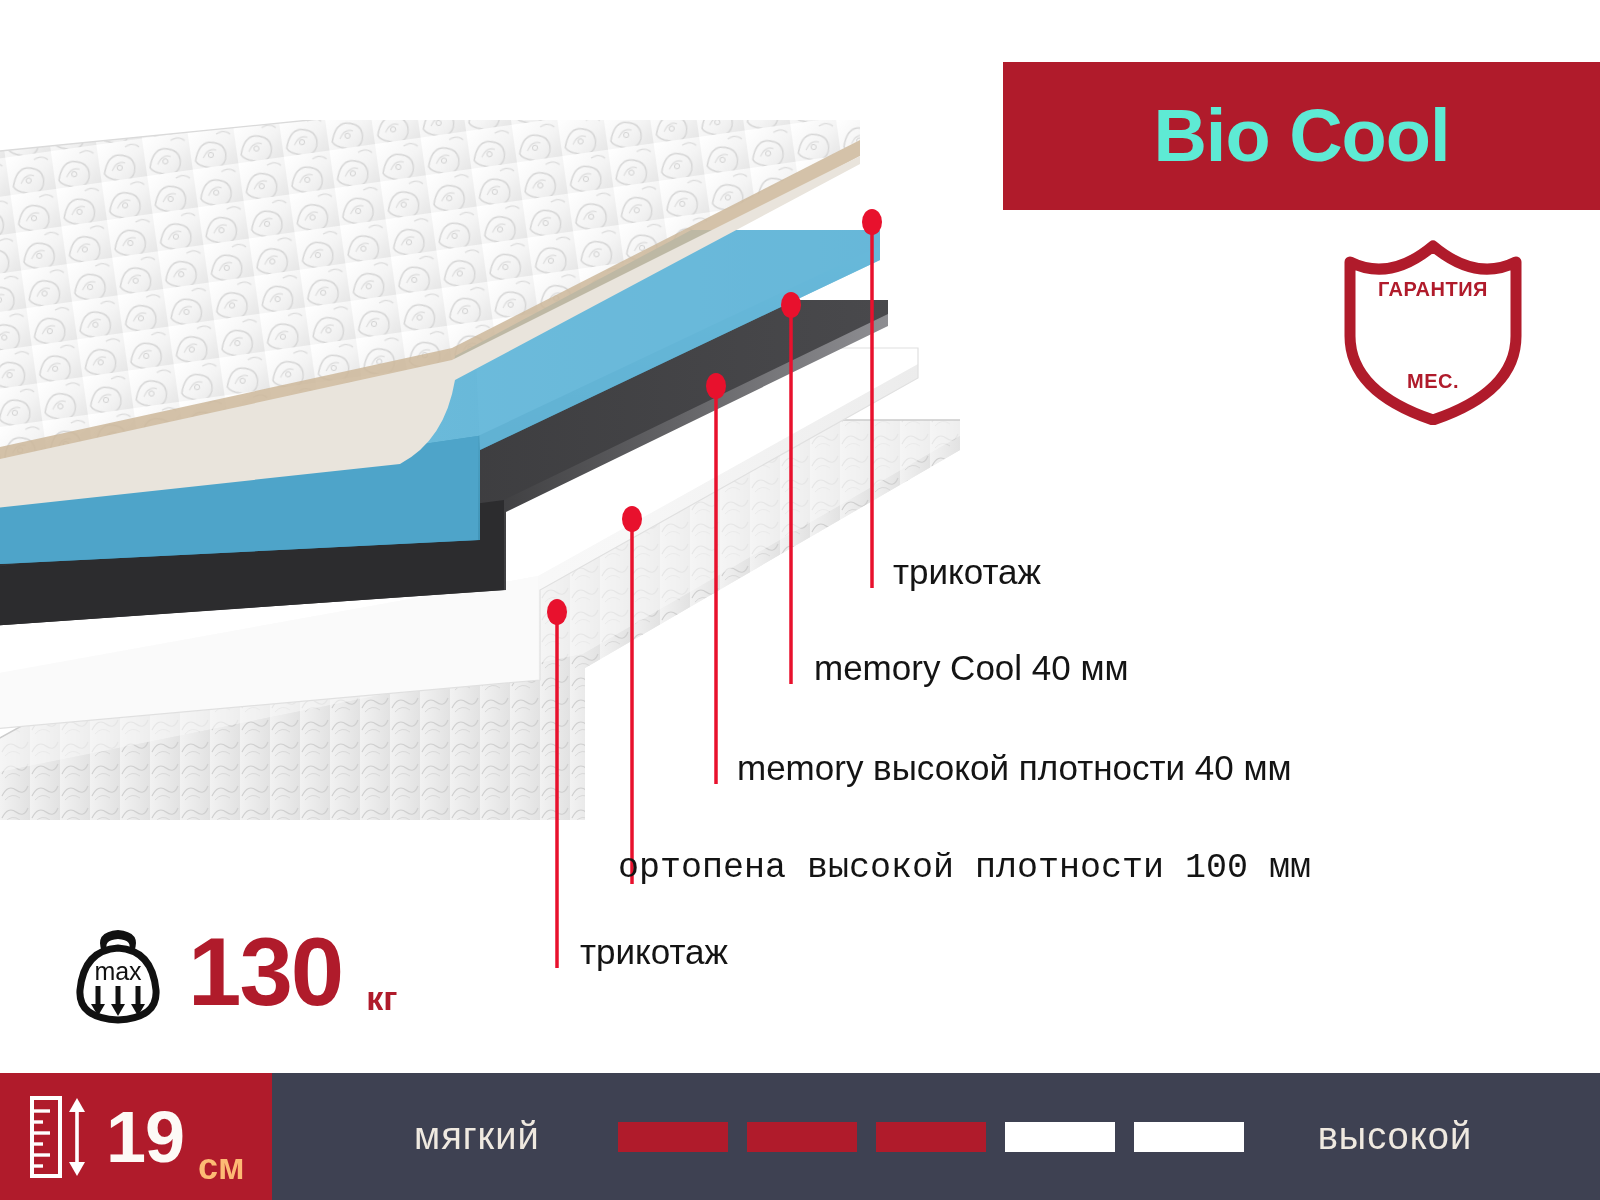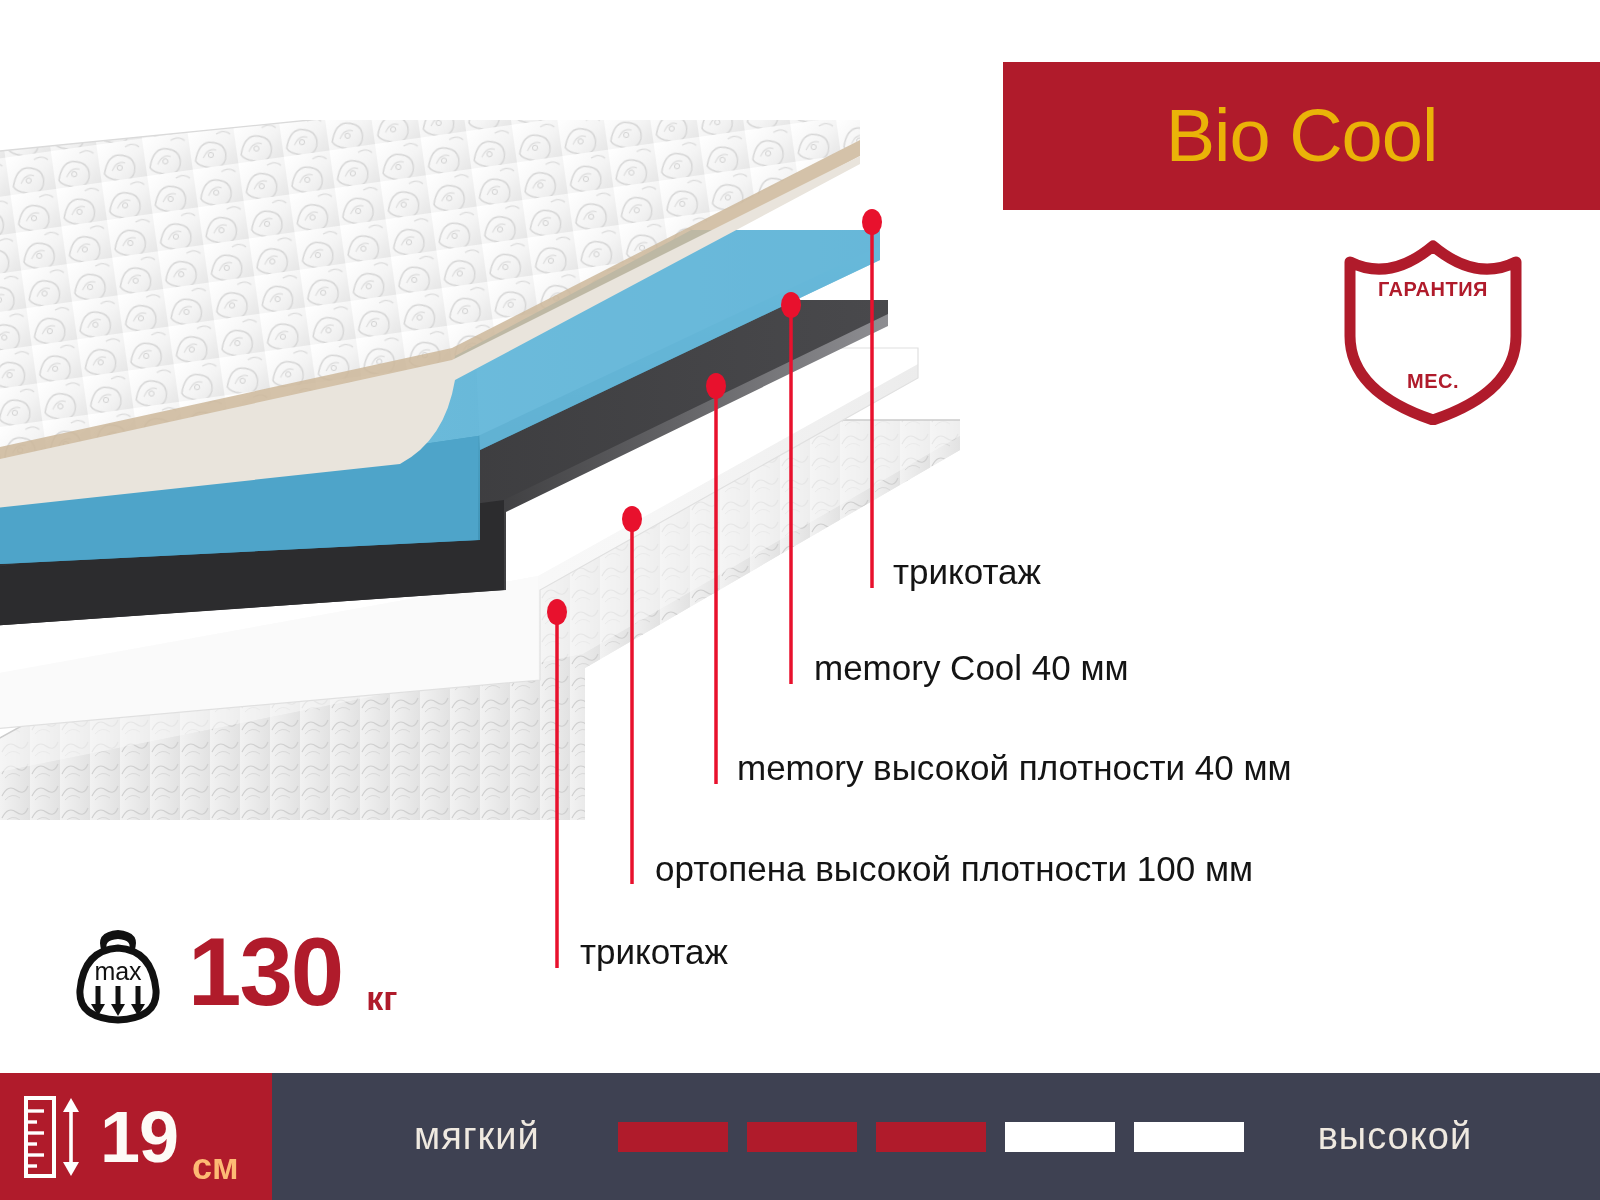--- a/index.html
+++ b/index.html
@@ -14,23 +14,23 @@
 
   
   #brand-banner {
     position: absolute;
     left: 1003px; top: 62px;
     width: 597px; height: 148px;
     background: var(--brand);
     display: flex; align-items: center; justify-content: center;
   }
   #brand-title {
-    color: #eab308;
+    color: #5eead4;
     font-size: 74px;
-    font-weight: normal;
+    font-weight: bold;
     letter-spacing: -1px;
     line-height: 1;
   }
 
   
   #warranty-badge {
     position: absolute;
     left: 1338px; top: 240px;
     width: 190px; height: 185px;
   }
@@ -88,21 +88,21 @@
     position: absolute;
     left: 0; top: 1073px;
     width: 1600px; height: 127px;
     background: var(--navy);
     display: flex; align-items: center;
   }
   #height-block {
     width: 272px; height: 127px;
     background: var(--brand);
     display: flex; align-items: center; gap: 14px;
-    padding-left: 22px;
+    padding-left: 28px;
     flex: none;
   }
   #ruler-icon { width: 64px; height: 86px; display: block; flex: none; }
   #height-value {
     color: #fdfaf6; font-size: 72px; font-weight: bold;
     line-height: 1; letter-spacing: -1px;
   }
   #height-unit {
     color: #fdba74; font-size: 36px; font-weight: bold;
     align-self: flex-end; padding-bottom: 12px;
@@ -245,21 +245,21 @@
         <ellipse cx="791" cy="305" rx="10" ry="13"></ellipse>
         <ellipse cx="716" cy="386" rx="10" ry="13"></ellipse>
         <ellipse cx="632" cy="519" rx="10" ry="13"></ellipse>
         <ellipse cx="557" cy="612" rx="10" ry="13"></ellipse>
       </g>
     </svg>
 
     <div class="callout-label" style="left:893px; top:554px;">трикотаж</div>
     <div class="callout-label" style="left:814px; top:650px;">memory Cool 40 мм</div>
     <div class="callout-label" style="left:737px; top:750px;">memory высокой плотности 40 мм</div>
-    <div class="callout-label" style="left:655px; top:851px;">ортопена высокой плотности 100 мм</div>
+    <div class="callout-label" style="left:618px; top:851px;font-family:Liberation Mono, monospace;">ортопена высокой плотности 100 мм</div>
     <div class="callout-label" style="left:580px; top:934px;">трикотаж</div>
   </div>
 
   <div id="weight-badge">
     <svg id="kettlebell-icon" viewBox="0 0 92 108" xmlns="http://www.w3.org/2000/svg">
       <path d="M30 34 Q22 14 46 12 Q70 14 62 34 L56 34 Q62 22 46 21 Q30 22 36 34 Z" fill="#111111"></path>
       <path d="M46 30 Q12 32 8 72 Q6 100 46 102 Q86 100 84 72 Q80 32 46 30 Z" fill="none" stroke="#111111" stroke-width="7"></path>
       <text x="46" y="62" text-anchor="middle" font-family="Liberation Sans, sans-serif" font-size="25" fill="#111111">max</text>
       <g stroke="#111111" stroke-width="5" fill="none">
         <line x1="26" y1="68" x2="26" y2="88"></line>

